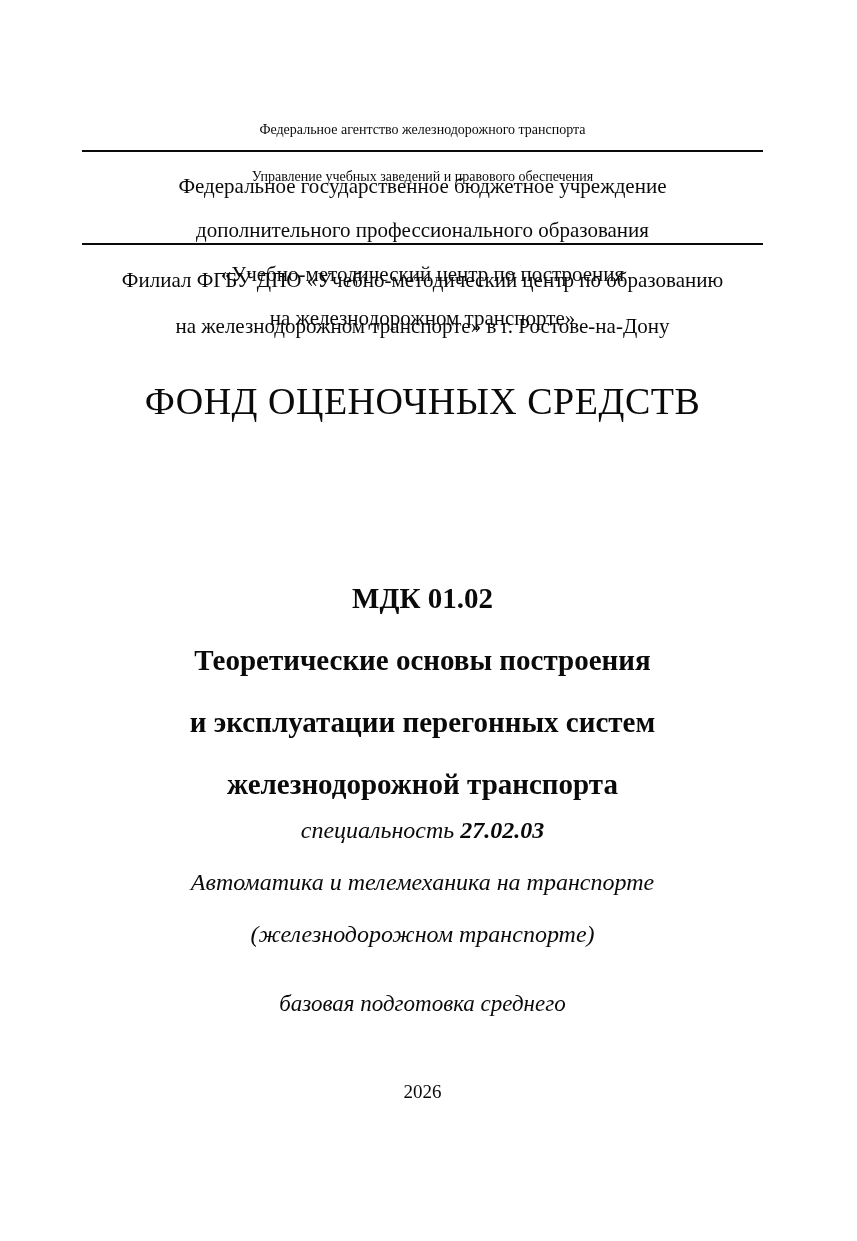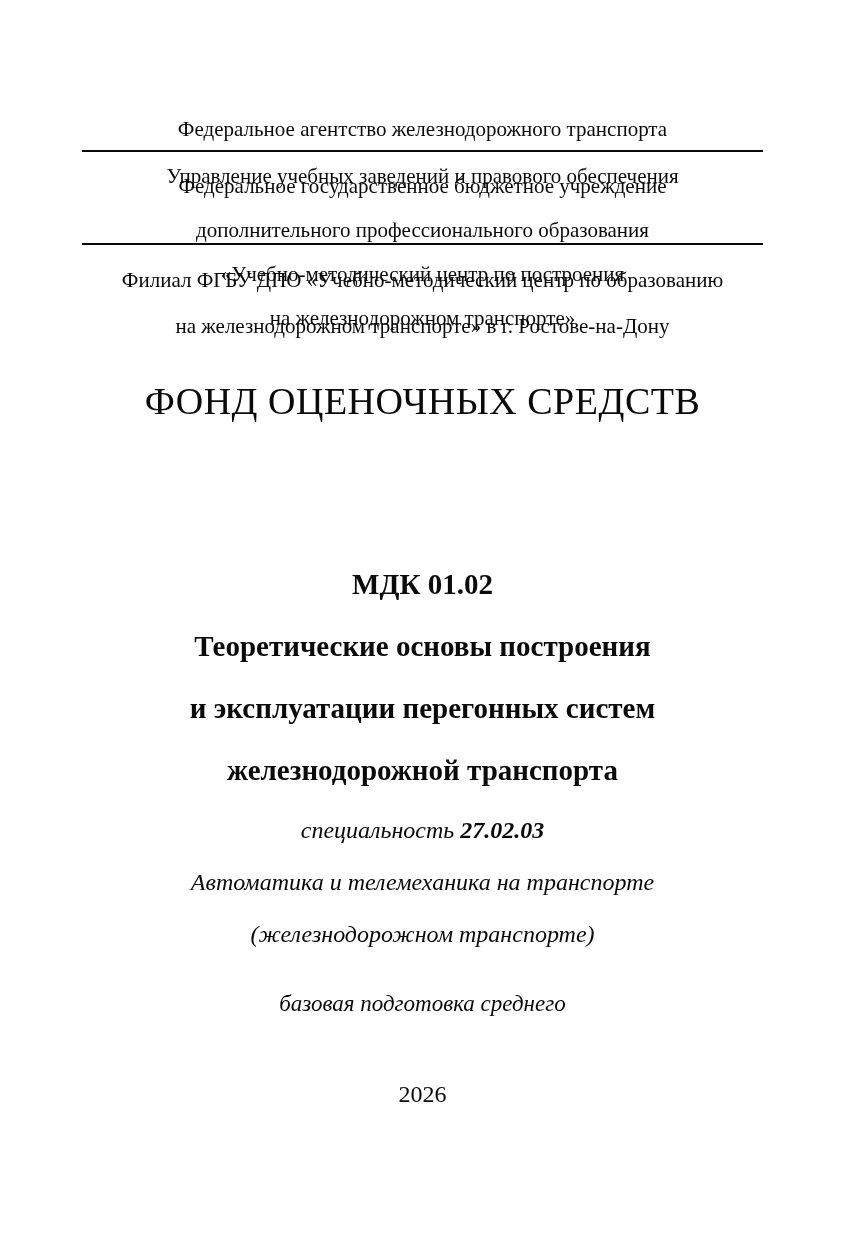--- a/index.html
+++ b/index.html
@@ -22,21 +22,21 @@
   }
   .block {
     position: absolute;
     left: 82px;
     width: 681px;
     text-align: center;
     white-space: pre-line;
   }
   .org-top {
     top: 94px;
-    font-size: 21px;
+    font-size: 14px;
     line-height: 23.5px;
   }
   .rule {
     position: absolute;
     left: 82px;
     width: 681px;
     height: 2px;
     background: #0a0a0a;
   }
   .rule-1 { top: 150px; }
@@ -51,21 +51,21 @@
     font-size: 21px;
     line-height: 23px;
   }
   .doc-title {
     top: 379px;
     font-size: 38px;
     font-weight: normal;
     letter-spacing: 0.5px;
   }
   .mdk {
-    top: 538px;
+    top: 552px;
     font-size: 29px;
     font-weight: bold;
     line-height: 31px;
   }
   .specialty {
     top: 791px;
     font-size: 24px;
     line-height: 26px;
     font-style: italic;
   }
@@ -74,21 +74,21 @@
     margin-left: 6px;
   }
   .training {
     top: 965px;
     font-size: 23px;
     font-style: italic;
     line-height: 26px;
   }
   .year {
     top: 1081px;
-    font-size: 24px;
+    font-size: 19px;
   }
   .line { display: block; }
 </style>
 </head>
 <body>
 
 <div class="page">
 
   <div class="block org-top">
     <span class="line">Федеральное агентство железнодорожного транспорта</span>

